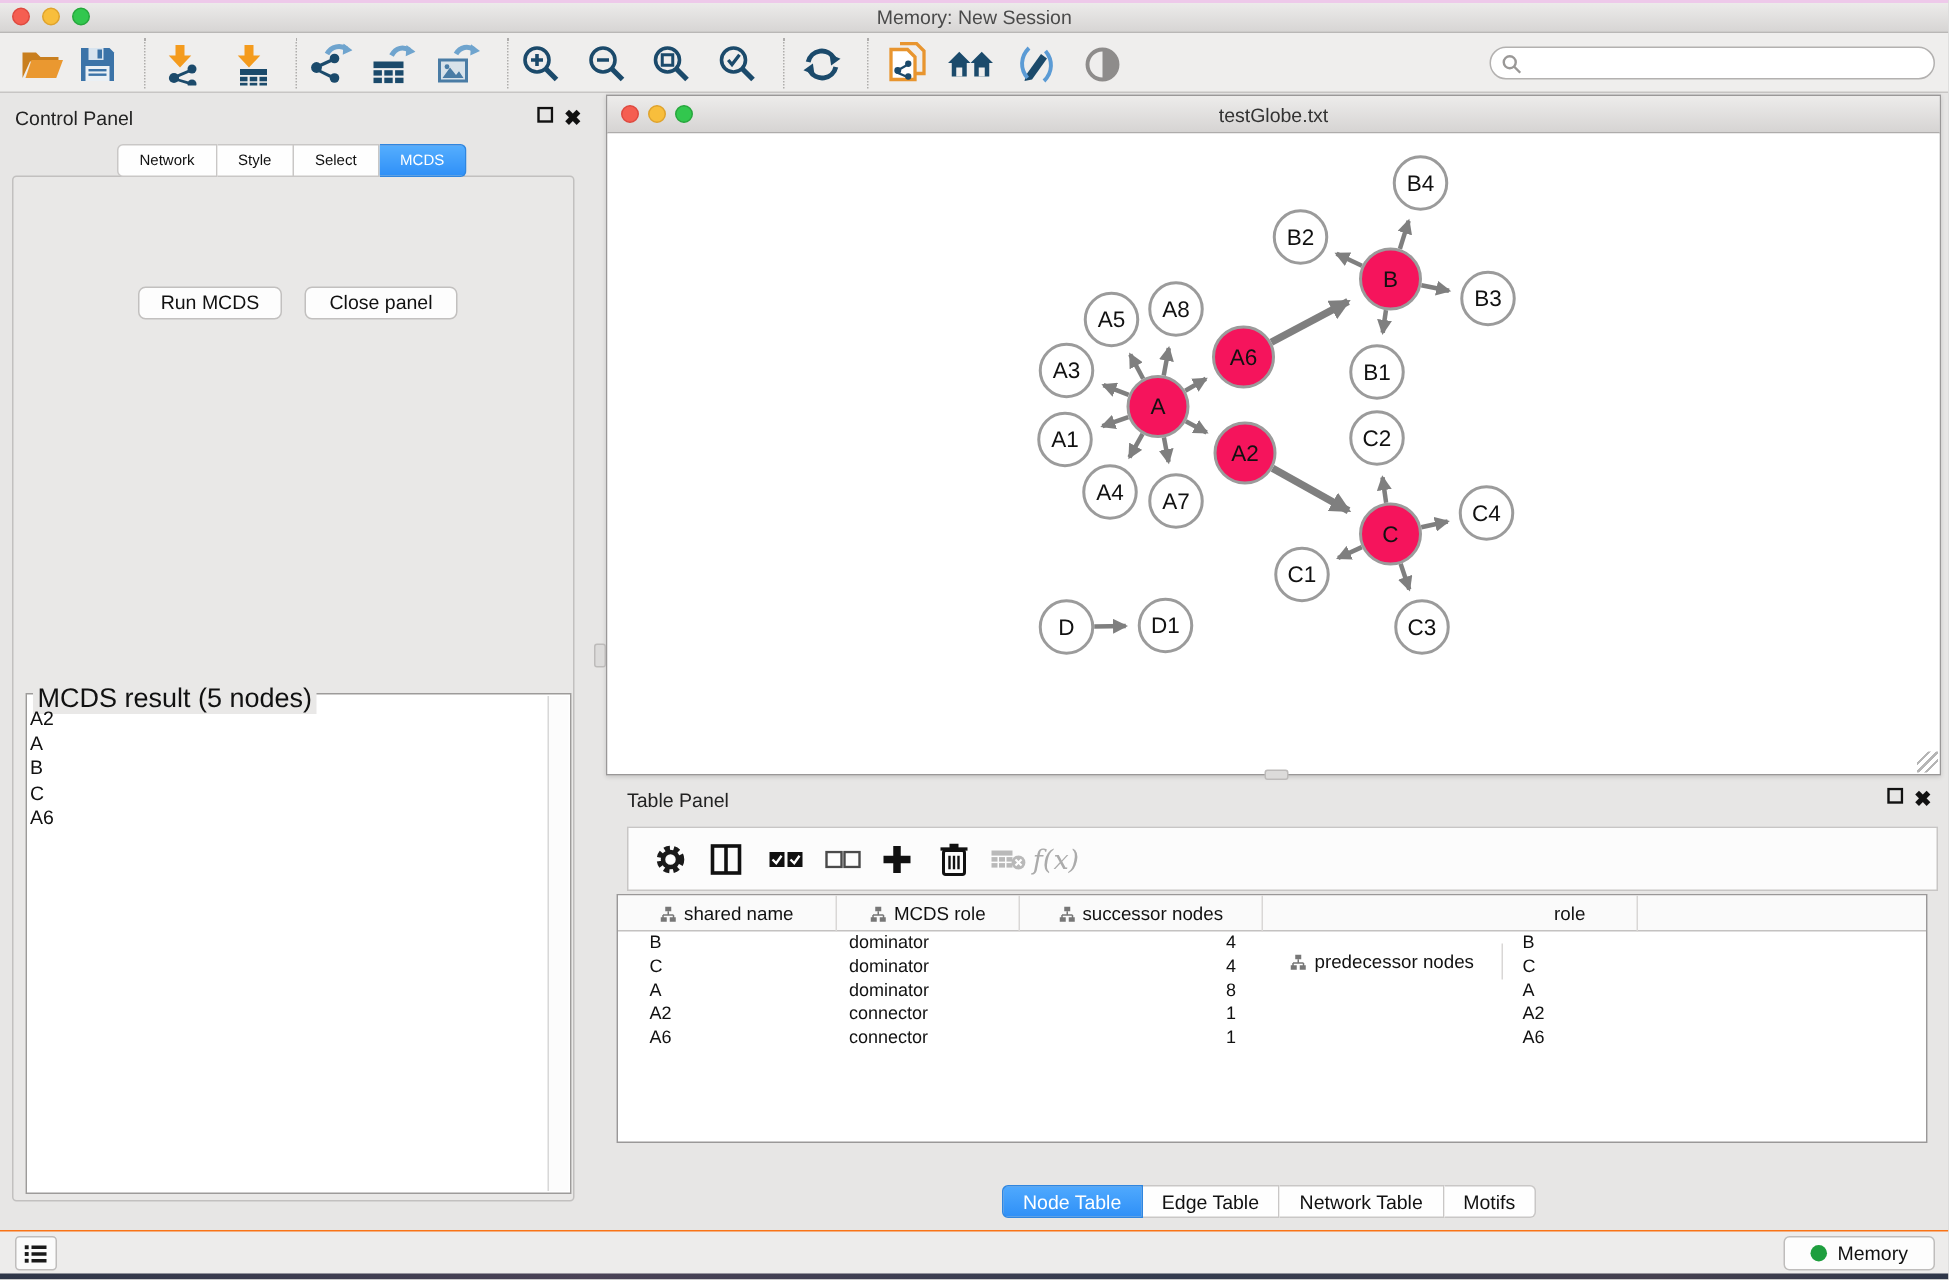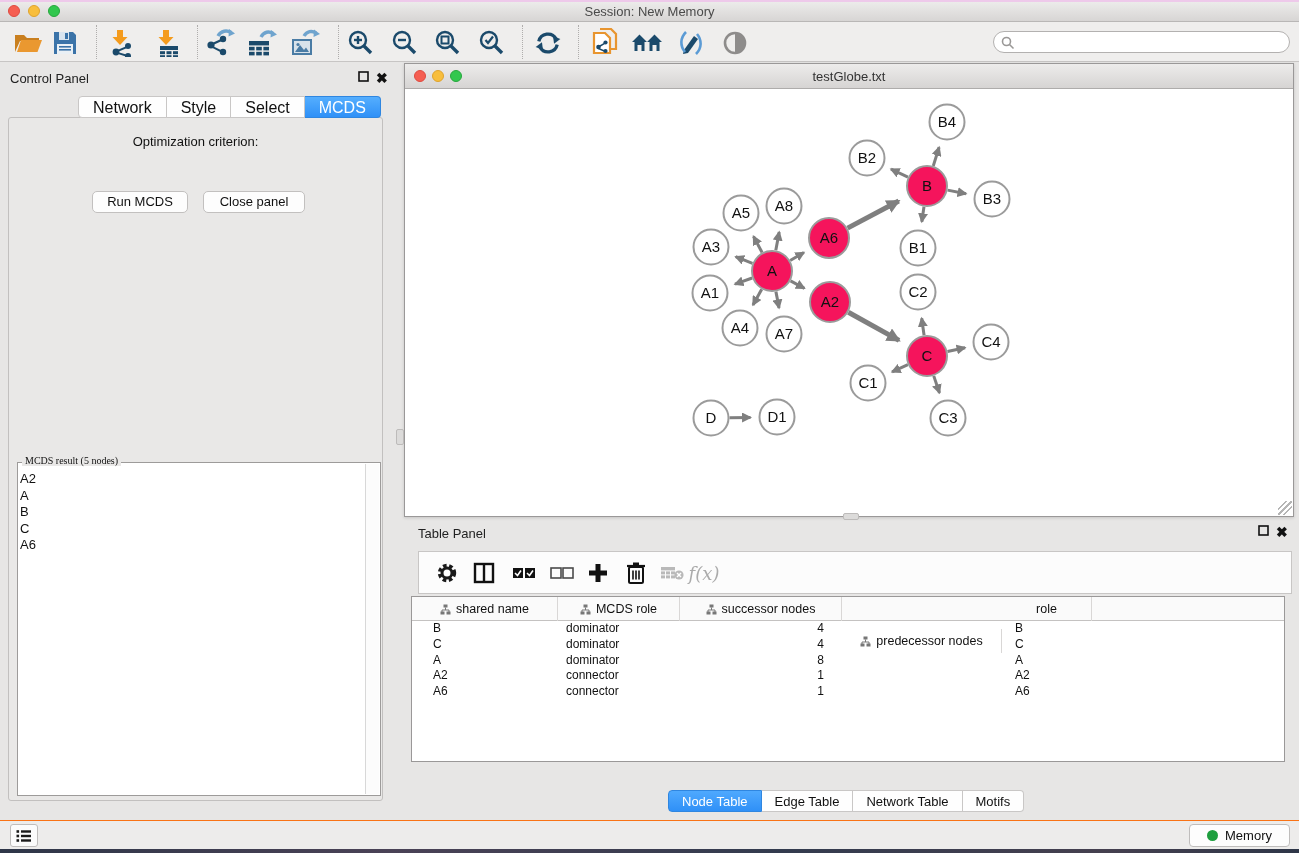--- a/index.html
+++ b/index.html
@@ -28,41 +28,41 @@
   .searchbox { position:absolute; left:993px; top:9px; width:297px; height:22px;
     background:#fff; border:1px solid #B3B1B0; border-radius:11px; }
   .searchbox svg { position:absolute; left:7px; top:4px; }
 
   
   .cp-title { position:absolute; left:10px; top:71px; font-size:13px; color:#222; }
   .panel-btn { position:absolute; font-size:12px; color:#111; }
   .cp-body { position:absolute; left:8px; top:117px; width:375px; height:684px;
     border:1px solid #C2C0BF; border-radius:3px; background:#E9E8E7; }
   .ctabs { position:absolute; left:78px; top:96px; height:22px; display:flex; }
-  .ctab { height:22px; line-height:21px; padding:0 14px; font-size:16px;
+  .ctab { height:22px; line-height:21px; padding:0 14px; font-size:10px;
     background:#FEFEFE; border:1px solid #C9C7C6; border-left:none; color:#111; }
   .ctab:first-child { border-left:1px solid #C9C7C6; border-radius:4px 0 0 4px; }
   .ctab:last-child { border-radius:0 4px 4px 0; }
   .ctab.active { background:linear-gradient(#55AEFE,#2F90F7); color:#fff; border-color:#2F86E0; }
   .opt-label { position:absolute; left:8px; width:375px; top:134px; text-align:center;
     font-size:13px; color:#111; }
   .dropdown { position:absolute; left:43px; top:157px; width:312px; height:22px;
     background:#fff; border:1px solid #B6B4B3; border-radius:4px; font-size:13px;
     color:#111; line-height:20px; padding-left:9px; }
   .dd-step { position:absolute; right:0; top:-1px; width:20px; height:22px;
     border-radius:0 4px 4px 0; background:linear-gradient(#6DB5FC,#2E7CF6);
     color:#fff; }
   .dd-step:before { content:"▲"; position:absolute; top:1px; left:6px; font-size:7px; }
   .dd-step:after  { content:"▼"; position:absolute; bottom:1px; left:6px; font-size:7px; }
   .btn { position:absolute; height:22px; background:#FDFDFD; border:1px solid #C2C0BF;
     border-radius:5px; font-size:13px; color:#111; text-align:center; line-height:20px; }
   .fieldset { position:absolute; left:17px; top:462px; width:364px; height:334px;
     border:1px solid #9D9B9A; background:#fff; }
   .fieldset .legend { position:absolute; left:4px; top:-8px; background:#E9E8E7;
-    padding:0 3px; font-size:10px; color:#111;font-family:Liberation Serif, serif; }
+    padding:0 3px; font-size:18px; color:#111; }
   .result-list { position:absolute; left:2px; top:8px; right:16px; bottom:2px;
     font-size:13px; color:#111; line-height:16.5px; overflow:hidden; }
   .result-scroll { position:absolute; top:1px; bottom:1px; right:1px; width:14px;
     background:#FCFCFC; border-left:1px solid #D8D8D8; }
 
   
   .netwin { position:absolute; left:404px; top:63px; width:890px; height:454px;
     background:#fff; border:1px solid #9A9898; box-shadow:0 1px 3px rgba(0,0,0,.15); }
   .netbar { position:absolute; left:0; top:0; right:0; height:25px;
     background:linear-gradient(#EDECEB,#D6D4D3); border-bottom:1px solid #AEACAB; }
@@ -125,21 +125,21 @@
 </style>
 </head>
 <body>
 
 <div id="app">
 
   <div class="titlebar">
     <span class="light red"></span>
     <span class="light yellow"></span>
     <span class="light green"></span>
-    <div class="title">Session: New Memory</div>
+    <div class="title">Memory: New Session</div>
   </div>
 
   <div class="toolbar">
     <div class="tbi" style="left:12px">
       <svg width="28" height="24" viewBox="0 0 28 24">
           <path fill="#C97F1F" d="M1 21 V4 h9 l3 3 h12 v3 H6 Z"></path>
           <path fill="#EA9830" d="M3 21 L7 9 h21 l-4.5 12 Z"></path>
         </svg>
     </div>
     <div class="tbi" style="left:49px">
@@ -311,21 +311,20 @@
   <div class="panel-btn" style="left:376px; top:70px; font-weight:bold; font-size:14px">✖</div>
 
   <div class="cp-body"></div>
   <div class="ctabs">
       <div class="ctab">Network</div>
       <div class="ctab">Style</div>
       <div class="ctab">Select</div>
       <div class="ctab active">MCDS</div>
     </div>
 
-  <div class="opt-label">Optimization criterion:</div>
   <div class="btn" style="left:92px; top:191px; width:96px">Run MCDS</div>
   <div class="btn" style="left:203px; top:191px; width:102px">Close panel</div>
 
   <div class="fieldset">
     <div class="legend">MCDS result (5 nodes)</div>
     <div class="result-list">
         <div>A2</div>
         <div>A</div>
         <div>B</div>
         <div>C</div>

